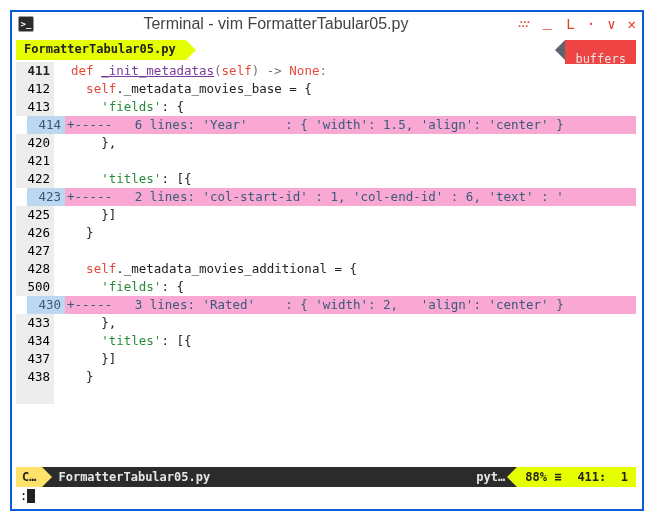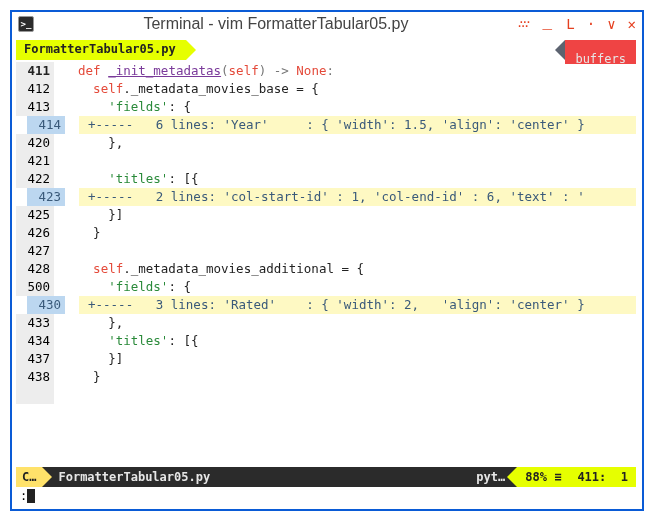--- a/index.html
+++ b/index.html
@@ -110,23 +110,23 @@
   white-space: pre;
 }
 .gutter {
   width: 38px;
   text-align: right;
   padding-right: 4px;
   background: #ededed;
   color: #000000;
 }
 .gutter.current { color: #222; font-weight: bold; background: #ededed; }
-.code-text { flex: 1; padding-left: 9px; overflow: hidden; }
+.code-text { flex: 1; padding-left: 2px; overflow: hidden; }
 .fold-line .gutter { background: #bcd7f0; color: #3a5a7a; margin-left: 11px; }
-.fold-line .code-text { background: #fef9c3; color: #3a5a7a; margin-left: 14px; }
+.fold-line .code-text { background: #f9a8d4; color: #3a5a7a; }
 .kw { color: #e44a3a; }
 .fn { color: #7a3a9a; text-decoration: underline; }
 .str { color: #2a8a3a; }
 .ident { color: #222; margin-top: 14px; }
 .self { color: #e44a3a; }
 .punc { color: #777; }
 .statusbar {
   display: flex;
   align-items: stretch;
   height: 20px;

